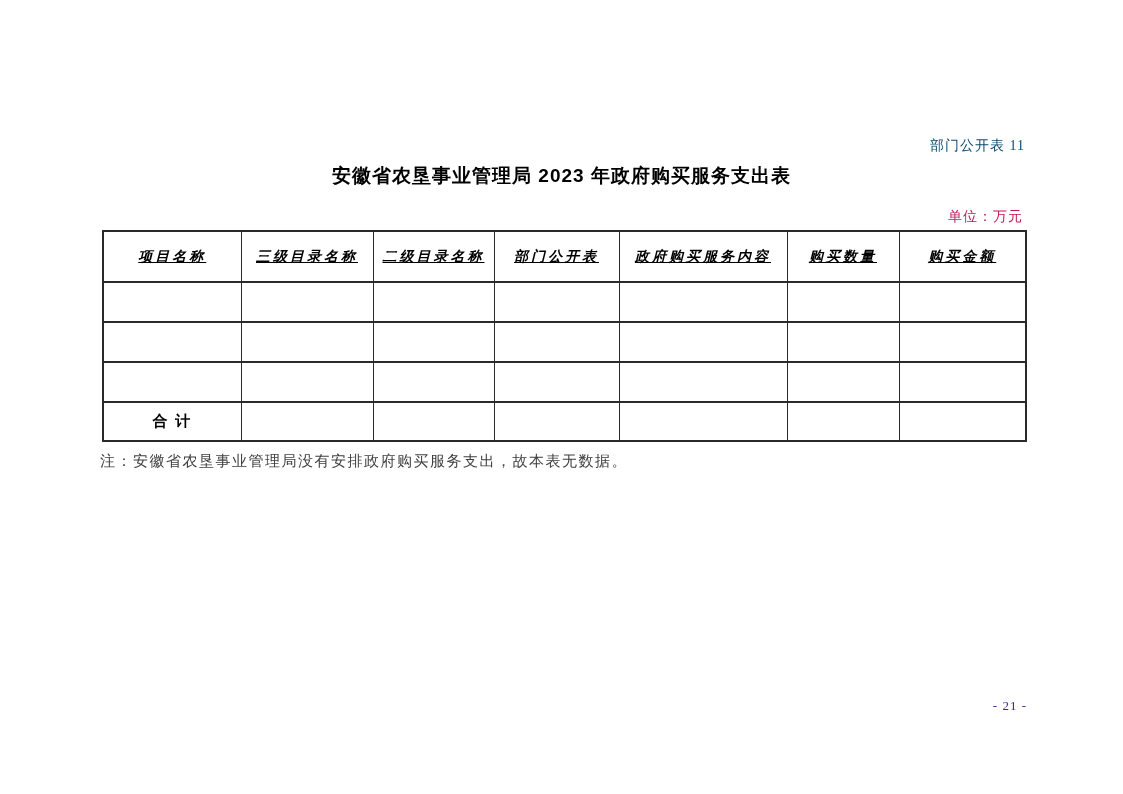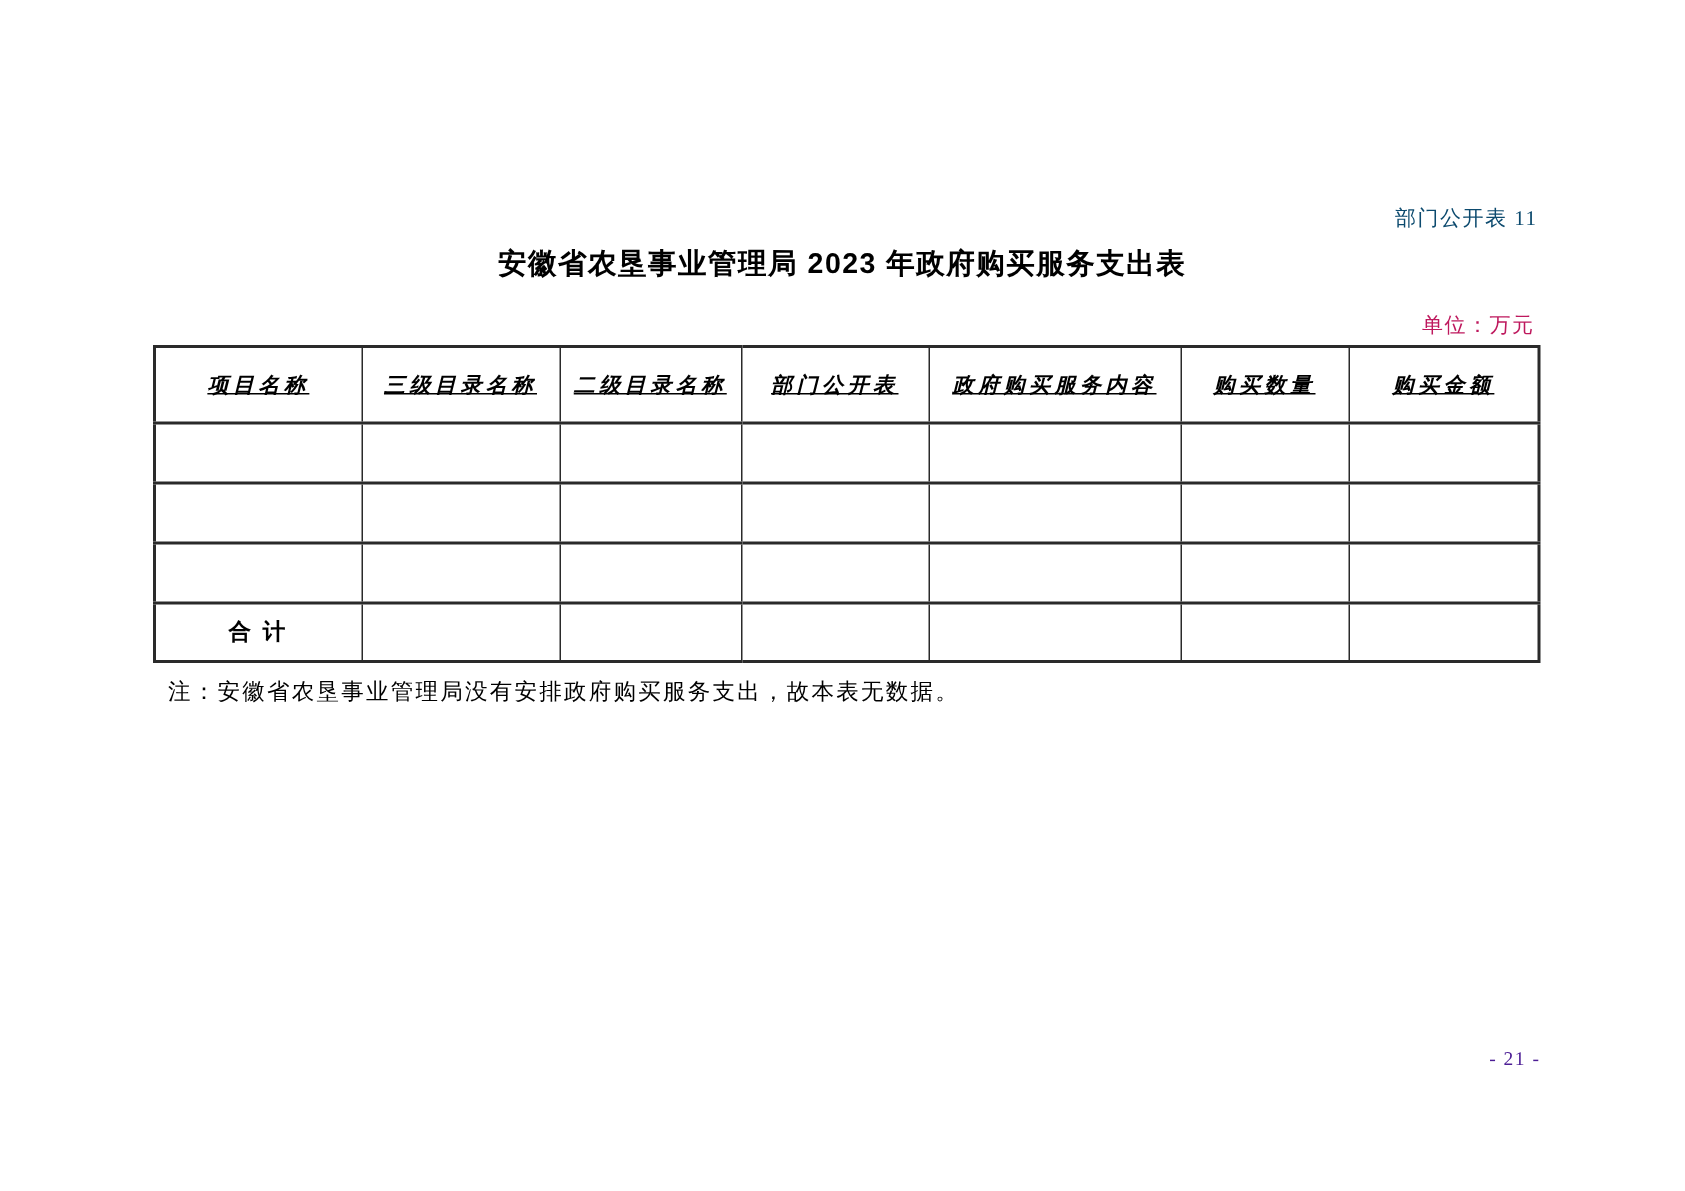--- a/index.html
+++ b/index.html
@@ -72,24 +72,24 @@
   table.report tr.total-row td {
     height: 39px;
     font-weight: bold;
     font-style: normal;
     font-size: 15px;
     letter-spacing: 2px;
     color: #000000;
   }
   .note {
     position: absolute;
-    left: 112px;
+    left: 100px;
     top: 452px;
     font-size: 15px;
-    color: #000000;
+    color: #404040;
     letter-spacing: 1.5px;
     white-space: nowrap;
   }
   .page-number {
     position: absolute;
     top: 698px;
     right: 96px;
     font-size: 13px;
     color: #4c1d95;
     letter-spacing: 1px;

